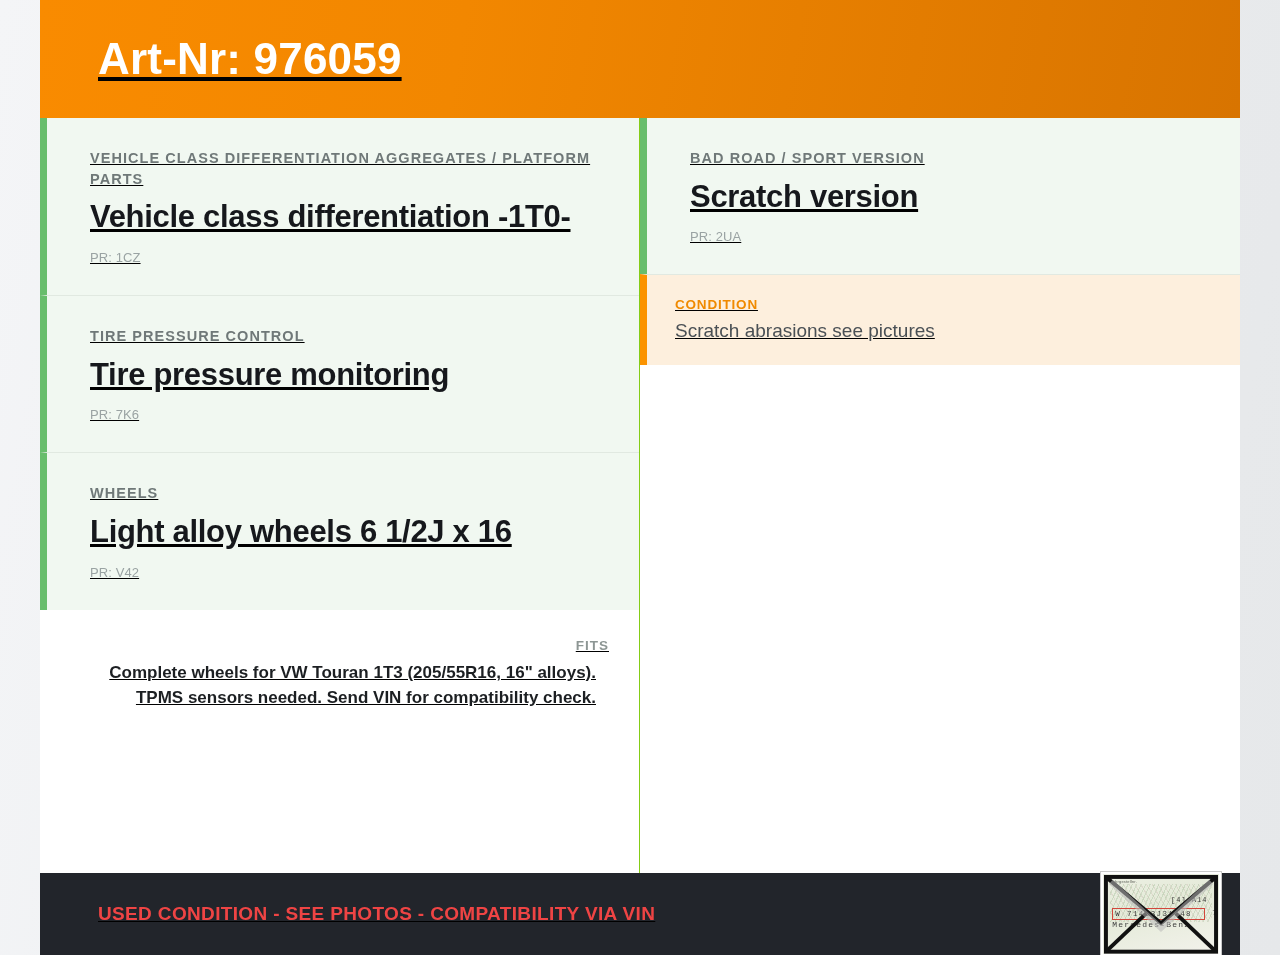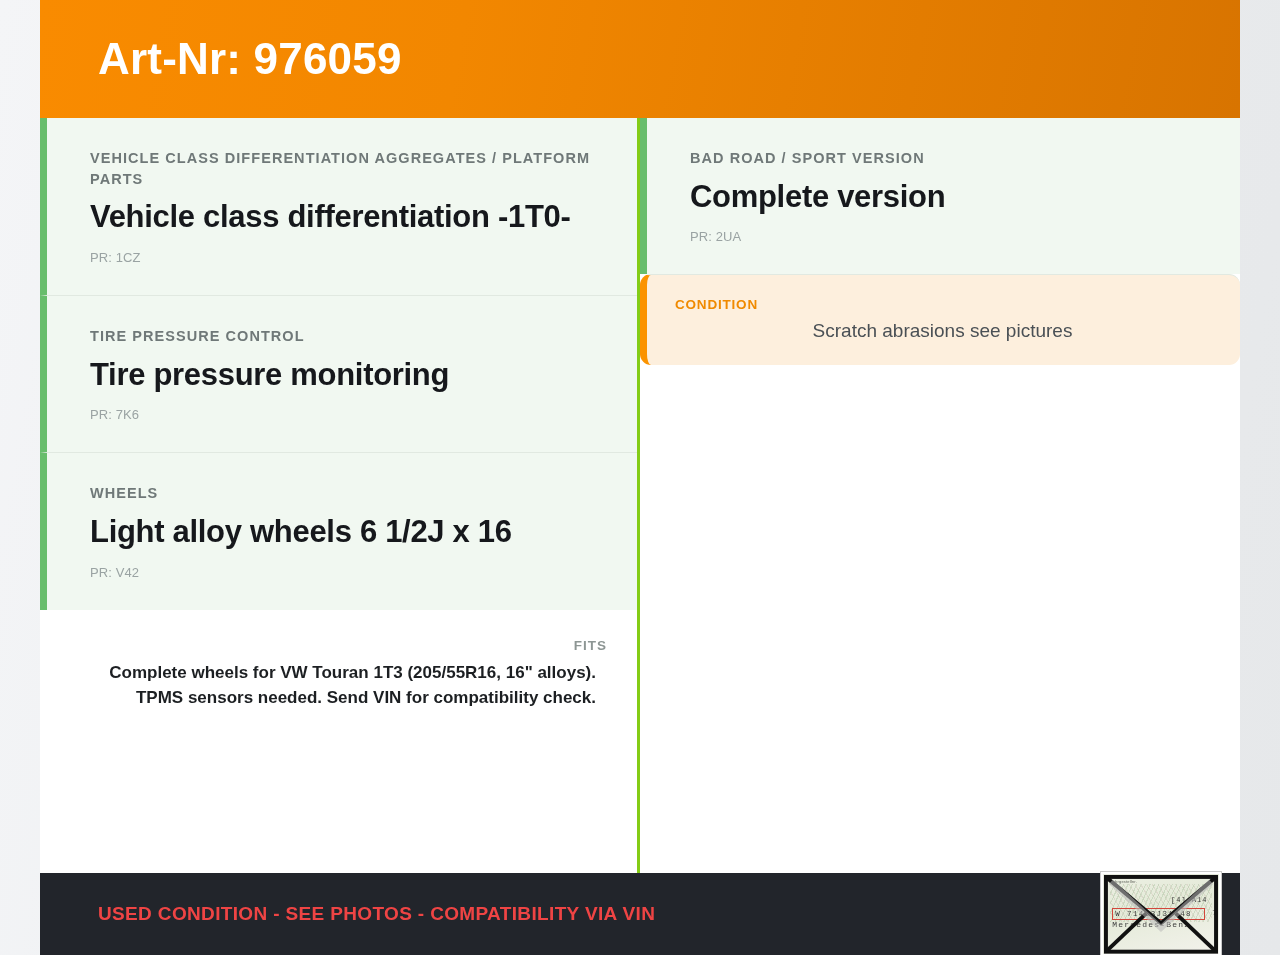--- a/index.html
+++ b/index.html
@@ -17,20 +17,21 @@
   }
 
   .page {
     position: absolute;
     left: 40px;
     top: 0;
     width: 1200px;
     height: 955px;
     display: flex;
     flex-direction: column;
+    text-decoration: underline;
   }
 
   
   .header {
     height: 118px;
     flex: 0 0 118px;
     background: linear-gradient(100deg, #f98b00 0%, #f28700 35%, #d87400 100%);
     display: flex;
     align-items: center;
     padding: 0 0 0 58px;
@@ -52,36 +53,35 @@
     min-height: 0;
   }
 
   .col {
     width: 600px;
     flex: 0 0 600px;
     display: flex;
     flex-direction: column;
     background: #ffffff;
   }
-  .col-left { border-right: 3px solid #84cc16; }
+  .col-left { border-right: 1px solid #84cc16; }
 
   
   .card {
     background: #f1f8f1;
     border-left: 7px solid #68bd6c;
     padding: 30px 30px 30px 43px;
     position: relative;
   }
   .card + .card { border-top: 1px solid #e1e9e1; }
 
   .card.condition {
     background: #fdefdd;
     border-left-color: #fb9300;
     padding: 20px 30px 22px 28px;
-    border-radius: 11px;
   }
 
   .card-label {
     color: #6f7878;
     font-size: 14.5px;
     font-weight: bold;
     letter-spacing: 1.05px;
     text-transform: uppercase;
     line-height: 1.42;
     margin-bottom: 7px;
@@ -99,21 +99,20 @@
     font-weight: bold;
     line-height: 1.38;
     letter-spacing: -0.3px;
   }
   .card.condition .card-title {
     color: #4a5055;
     font-size: 19px;
     font-weight: normal;
     line-height: 1.3;
     letter-spacing: 0;
-    text-align: center;
   }
 
   .card-pr {
     color: #9aa3a3;
     font-size: 13px;
     margin-top: 11px;
     letter-spacing: 0.1px;
   }
 
   
@@ -269,21 +268,21 @@
         <div class="fits-text">Complete wheels for VW Touran 1T3 (205/55R16, 16" alloys). TPMS sensors needed. Send VIN for compatibility check.</div>
       </div>
 
       <div class="spacer"></div>
     </div>
 
     <div class="col col-right">
 
       <div class="card">
         <div class="card-label">Bad road / Sport version</div>
-        <div class="card-title">Complete version</div>
+        <div class="card-title">Scratch version</div>
         <div class="card-pr">PR: 2UA</div>
       </div>
 
 
       <div class="card condition">
         <div class="card-label">Condition</div>
         <div class="card-title">Scratch abrasions see pictures</div>
       </div>
 
       <div class="spacer"></div>

